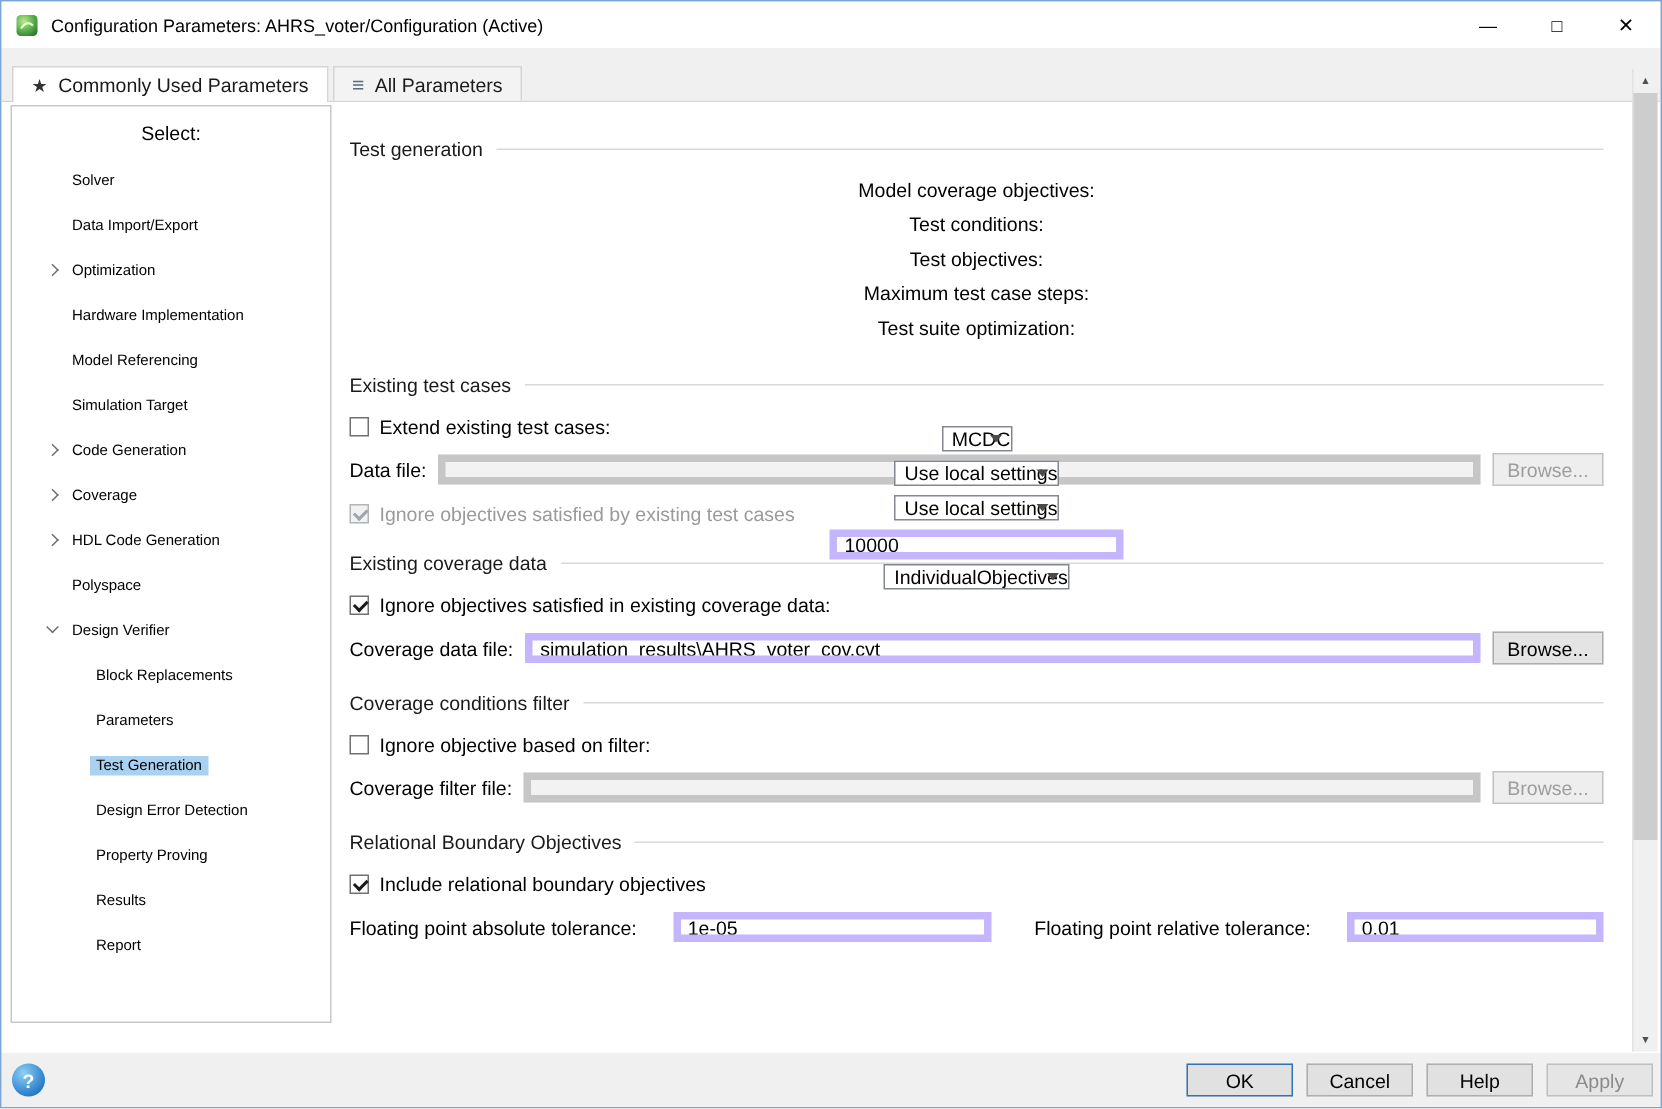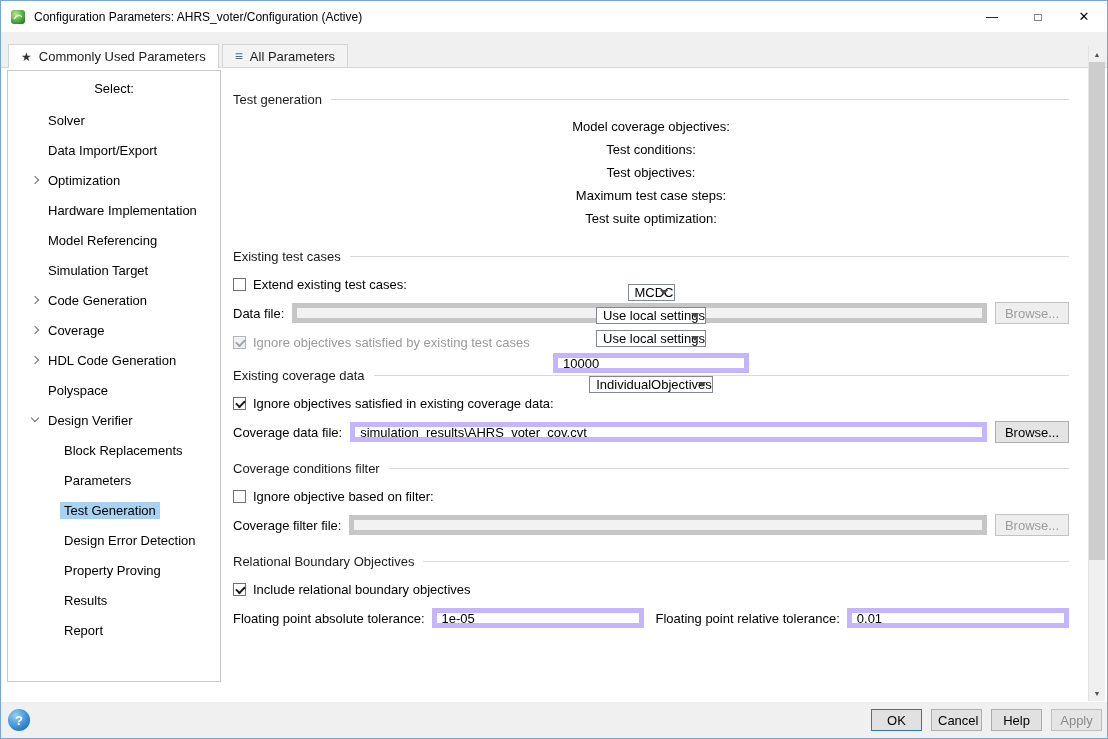--- a/index.html
+++ b/index.html
@@ -46,21 +46,21 @@
     display:flex; position:relative; z-index:1;
     padding:2px 0 20px 6px;
   }
   
   .sidebar {
     width:214px; flex:0 0 214px;
     border:1px solid #c8c8c8; background:#fff;
     padding-top:10px; overflow:hidden;
   }
   .sidebar-header { text-align:center; font-size:13px; color:#000; height:18px; margin-bottom:4px; }
-  .tree-item { display:flex; align-items:center; height:18px; font-size:13px; color:#000; padding-left:20px; cursor:default; white-space:nowrap;margin-top:12px; }
+  .tree-item { display:flex; align-items:center; height:18px; font-size:10px; color:#000; padding-left:20px; cursor:default; white-space:nowrap;margin-top:12px; }
   .tree-item.child { padding-left:36px; }
   .chev { flex:0 0 16px; height:16px; position:relative; }
   .chev.collapsed::before {
     content:""; position:absolute; left:4px; top:5px; width:5px; height:5px;
     border-top:1.6px solid #6d6d6d; border-right:1.6px solid #6d6d6d; transform:rotate(45deg);
   }
   .chev.expanded::before {
     content:""; position:absolute; left:4px; top:3px; width:5px; height:5px;
     border-top:1.6px solid #6d6d6d; border-right:1.6px solid #6d6d6d; transform:rotate(135deg);
   }
@@ -95,21 +95,21 @@
   .checkbox.disabled { background:#f1f1f1; border-color:#b4b4b4; }
   .checkbox.disabled.checked::before { border-color:#9aa7b0; }
   .check-row.disabled .check-label { color:#9a9a9a; }
   .file-row { display:flex; align-items:center; gap:8px; margin-bottom:10px; height:22px; font-size:13px; }
   .file-label { white-space:nowrap; }
   .browse-btn {
     flex:0 0 74px; height:22px; background:#e4e4e4; border:1px solid #adadad;
     font-size:13px; font-family:inherit; color:#000; cursor:default;
   }
   .browse-btn:disabled { color:#9d9d9d; background:#eeeeee; border-color:#c3c3c3; }
-  .tol-row { display:flex; align-items:center; gap:7px; font-size:13px; height:22px; }
+  .tol-row { display:flex; align-items:center; gap:24px; font-size:13px; height:22px; }
   .tol-label { white-space:nowrap; }
   .tol-input1 { flex:0 0 212px; }
   .tol-label2 { margin-left:5px; }
   
   .vscrollbar {
     position:absolute; top:45px; right:2px; bottom:37px; width:17px;
     background:#f0f0f0; border-left:1px solid #e2e2e2; z-index:4;
     display:flex; flex-direction:column;
   }
   .scroll-arrow { height:16px; flex:0 0 16px; display:flex; align-items:center; justify-content:center; font-size:7px; color:#505050; }
@@ -118,21 +118,21 @@
   
   .footer { height:36px; flex:0 0 36px; background:#f0f0f0; display:flex; align-items:center; padding:0 5px 0 7px; }
   .help-globe {
     width:22px; height:22px; border-radius:50%;
     background:radial-gradient(circle at 35% 30%, #8fd0f5 0%, #3d8fd6 55%, #155ba3 100%);
     color:#fff; font-weight:bold; font-size:13px;
     display:flex; align-items:center; justify-content:center; cursor:default;
   }
   .footer-buttons { margin-left:auto; display:flex; gap:9px; }
   .btn {
-    width:51px; height:22px; background:#e1e1e1; border:1px solid #adadad;
+    width:71px; height:22px; background:#e1e1e1; border:1px solid #adadad;
     font-size:13px; font-family:inherit; color:#000; cursor:default;
   }
   .btn.default { border-color:#3173b5; }
   .btn:disabled { color:#8a8a8a; border-color:#bfbfbf; background:#e5e5e5; }
 </style>
 </head>
 <body>
 
 <div class="window">
 

